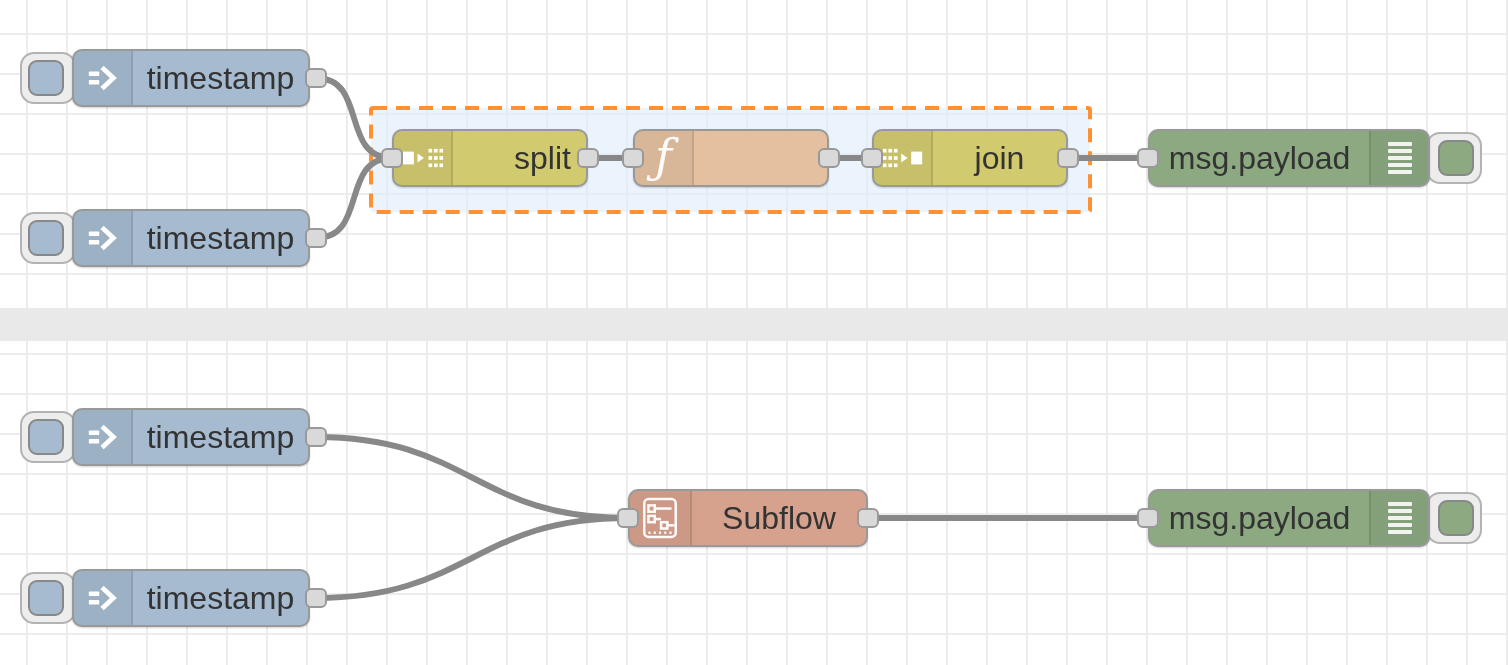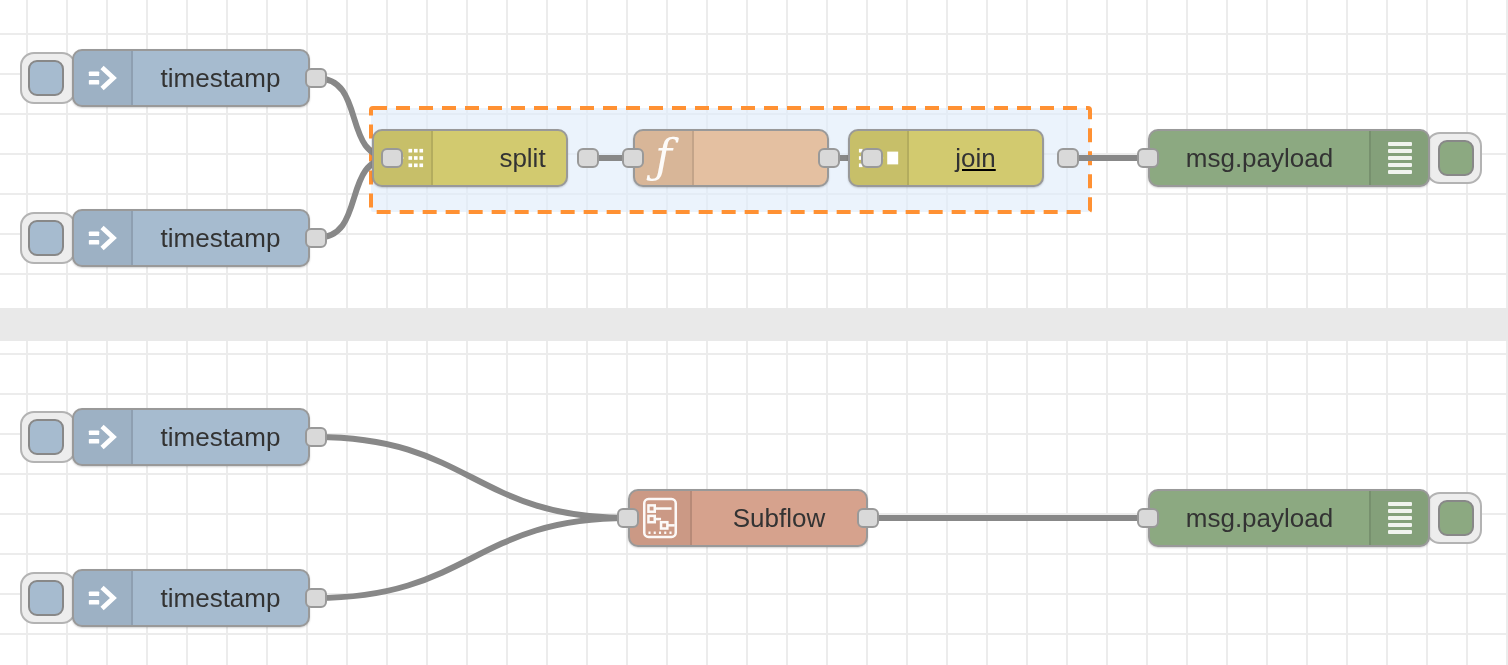--- a/index.html
+++ b/index.html
@@ -47,21 +47,21 @@
   }
   .icon-region{
     width:57px;flex:none;
     background:rgba(0,0,0,0.05);
     display:flex;align-items:center;justify-content:center;
   }
   .icon-region.left{border-right:2px solid rgba(0,0,0,0.10);border-radius:8px 0 0 8px;}
   .icon-region.right{border-left:2px solid rgba(0,0,0,0.10);border-radius:0 8px 8px 0;order:2;}
   .node .label{
     flex:1;display:flex;align-items:center;justify-content:center;
-    font-size:26px;color:var(--label-color);white-space:nowrap;padding:0 8px;
+    font-size:32px;color:var(--label-color);white-space:nowrap;padding:0 8px;
   }
   .fn-glyph{
     font-family:"DejaVu Serif", serif;font-style:italic;
     font-size:46px;color:#ffffff;opacity:.95;line-height:1;margin-top:-4px;
   }
   .port{
     position:absolute;width:22px;height:20px;box-sizing:border-box;
     background:var(--port-fill);border:2px solid var(--port-border);
     border-radius:6px;z-index:4;
   }
@@ -118,21 +118,21 @@
     <div class="icon-region left">
       <svg class="icon-svg" width="34" height="34" viewBox="0 0 36 36">
         <rect x="3" y="11" width="11" height="5" rx="1" fill="#fff"></rect>
         <rect x="3" y="20" width="11" height="5" rx="1" fill="#fff"></rect>
         <path d="M17 7 L29 18 L17 29" fill="none" stroke="#fff" stroke-width="5"></path>
       </svg>
     </div>
     <span class="label">timestamp</span>
   </div>
 
-  <div class="node" style="left:372px;top:129px;width:196px;gap:46px;--c:var(--splitjoin);">
+  <div class="node" style="left:392px;top:129px;width:196px;gap:46px;--c:var(--splitjoin);">
     <div class="icon-region left">
       <svg class="icon-svg" width="42" height="28" viewBox="0 0 46 28">
         <rect x="1" y="7" width="12" height="14" fill="#fff"></rect>
         <path d="M17 9 L24 14 L17 19 Z" fill="#fff"></path>
         <g fill="#fff">
           <rect x="29" y="4" width="4" height="4"></rect>
             <rect x="35" y="4" width="4" height="4"></rect>
             <rect x="41" y="4" width="4" height="4"></rect>
           <rect x="29" y="12" width="4" height="4"></rect>
             <rect x="35" y="12" width="4" height="4"></rect>
@@ -146,21 +146,21 @@
     <span class="label">split</span>
   </div>
 
   <div class="node" style="left:633px;top:129px;width:196px;--c:var(--function);">
     <div class="icon-region left">
       <span class="fn-glyph">ƒ</span>
     </div>
     <span class="label"></span>
   </div>
 
-  <div class="node" style="left:848px;top:129px;width:196px;text-decoration:underline;--c:var(--splitjoin);">
+  <div class="node" style="left:872px;top:129px;width:196px;--c:var(--splitjoin);">
     <div class="icon-region left">
       <svg class="icon-svg" width="42" height="28" viewBox="0 0 46 28">
         <g fill="#fff">
           <rect x="1" y="4" width="4" height="4"></rect>
             <rect x="7" y="4" width="4" height="4"></rect>
             <rect x="13" y="4" width="4" height="4"></rect>
           <rect x="1" y="12" width="4" height="4"></rect>
             <rect x="7" y="12" width="4" height="4"></rect>
             <rect x="13" y="12" width="4" height="4"></rect>
           <rect x="1" y="20" width="4" height="4"></rect>

